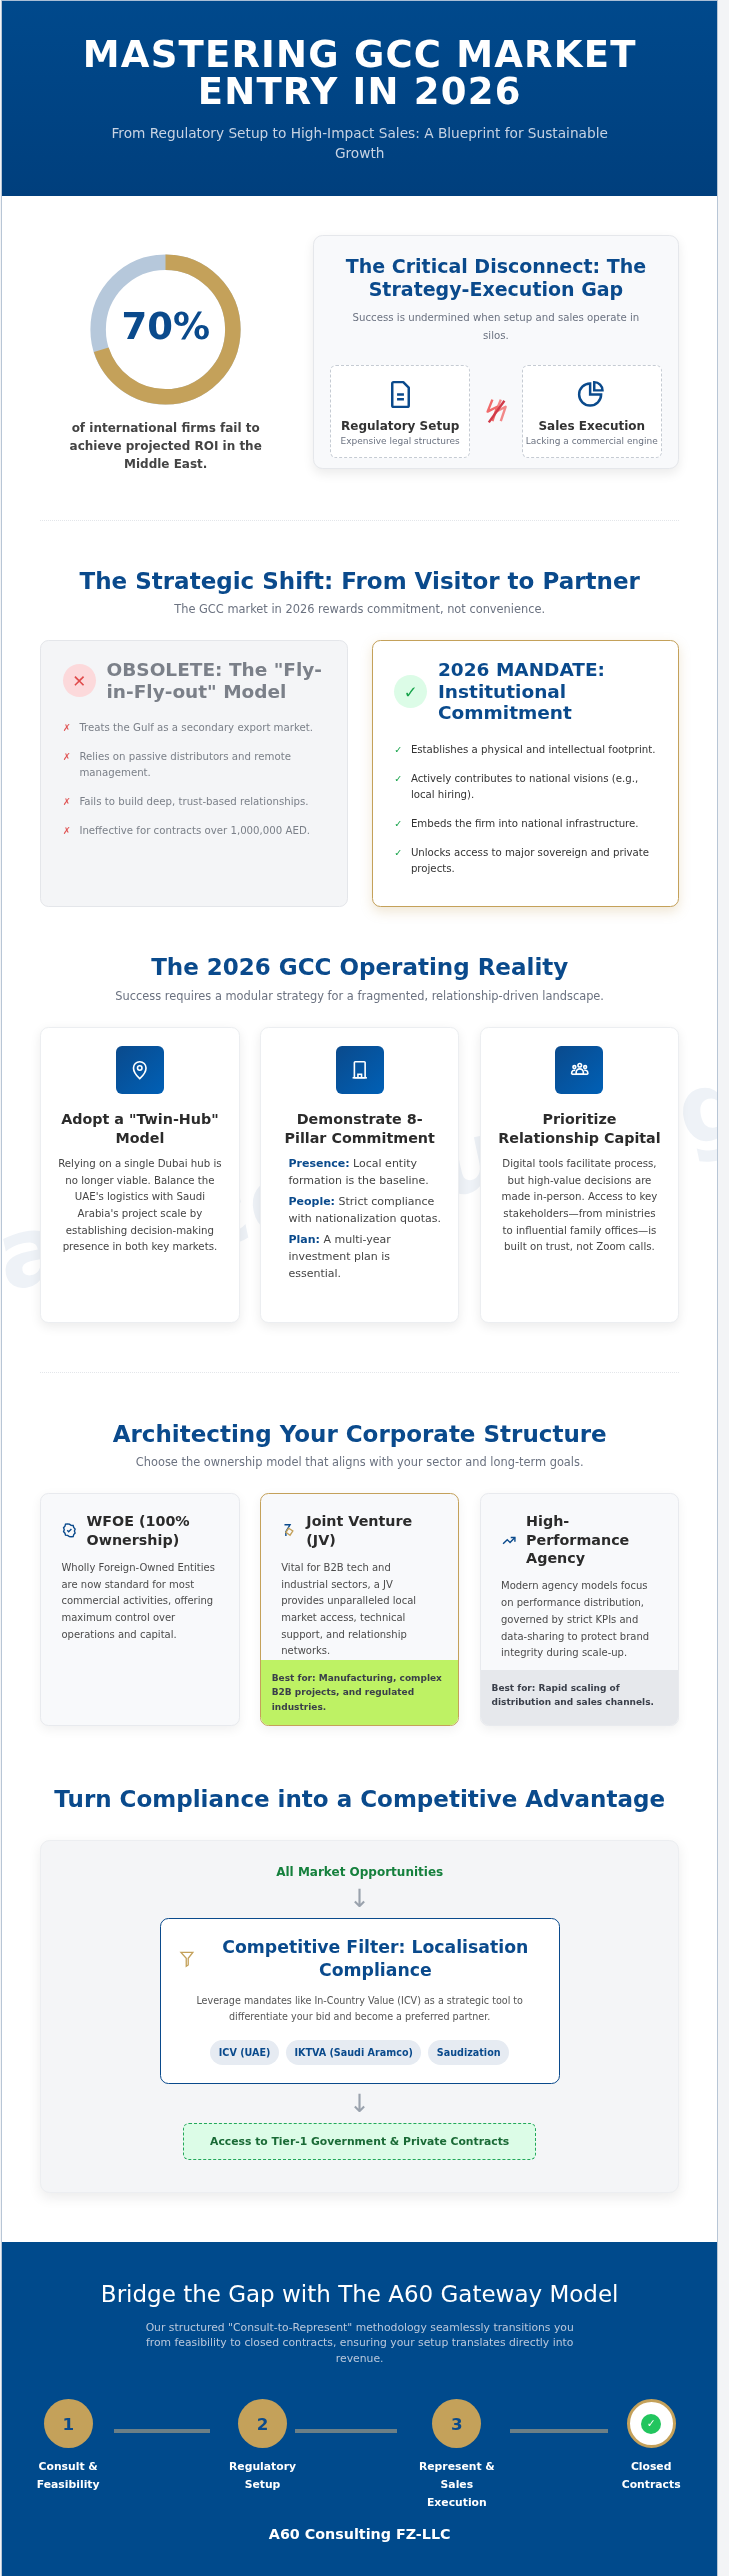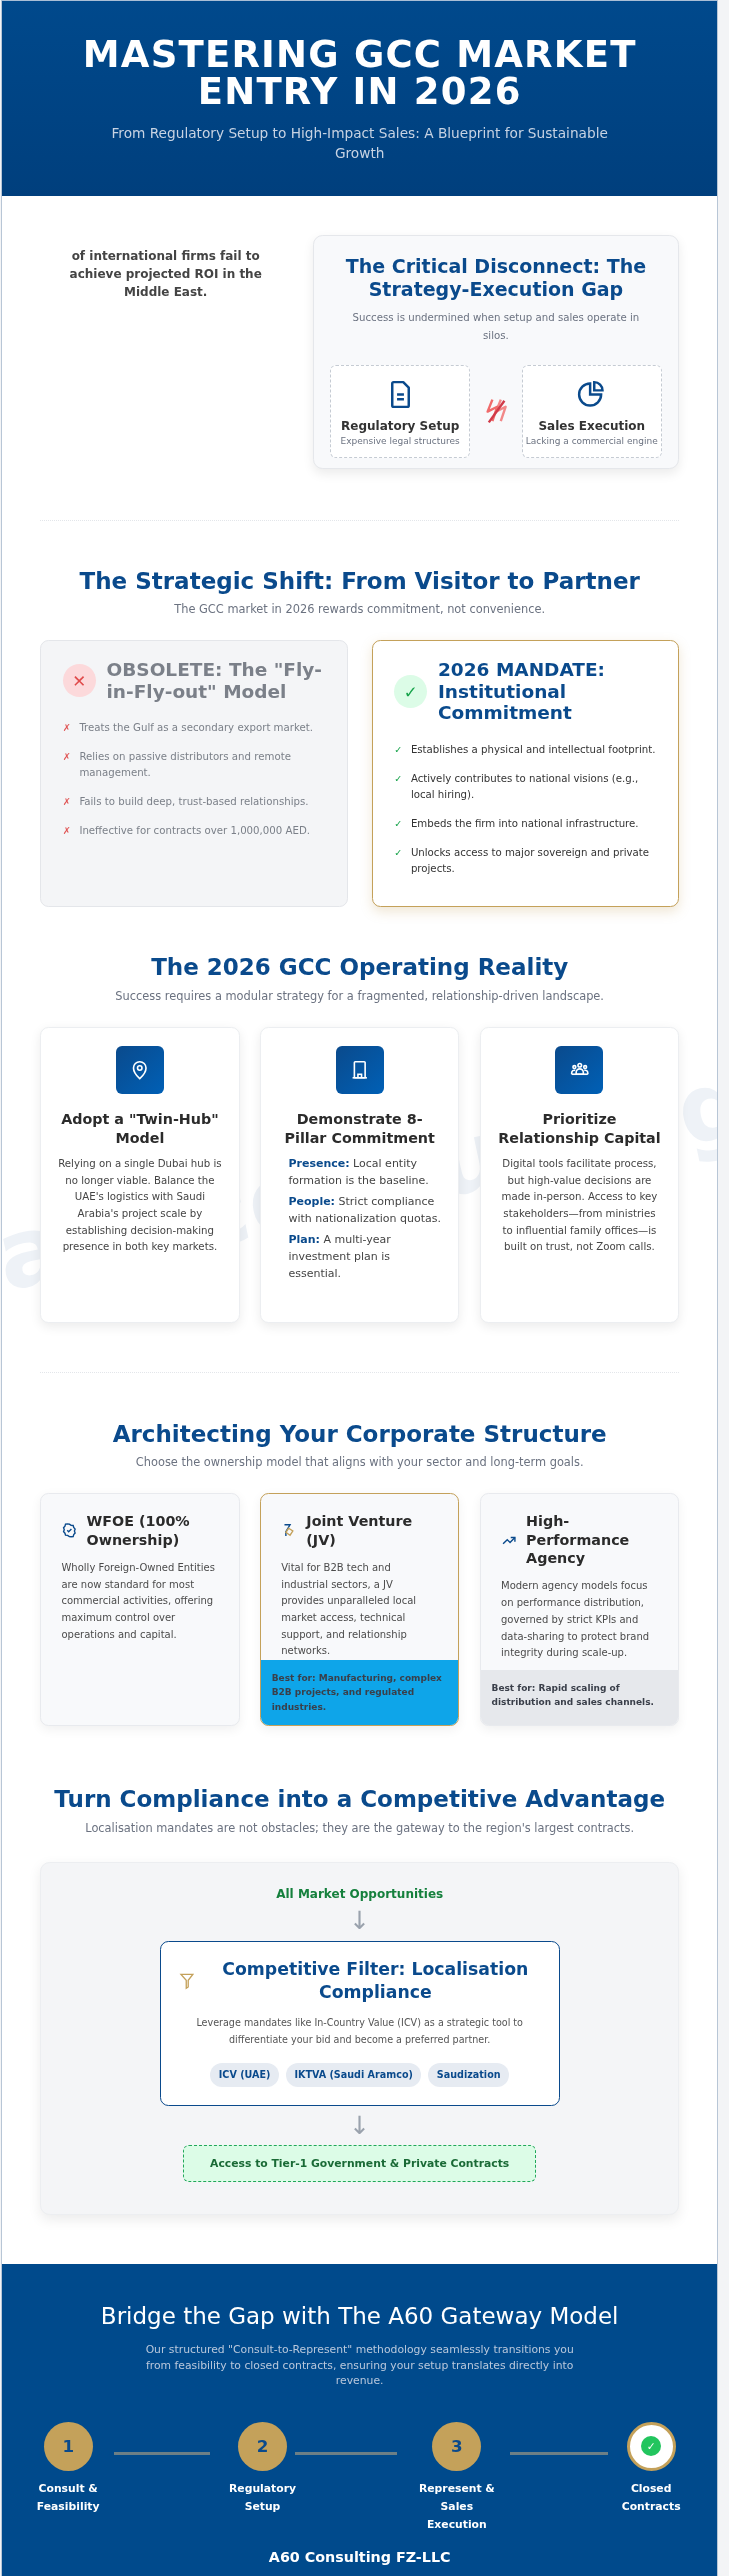--- a/index.html
+++ b/index.html
@@ -72,21 +72,21 @@
   .corp-head { padding-top: 57px; }
   .corp { display: flex; gap: 20.3px; margin-top: 24px; }
   .cs { flex: 1; background: #f8f9fb; border: 0.6px solid #e8eaee; border-radius: 8.4px; box-shadow: 0 3.6px 10.8px rgba(0,0,0,0.06); height: 233px; display: flex; flex-direction: column; overflow: hidden; }
   .cs.hl { border: 1.8px solid #c4a15a; justify-content: center; }
   .cs-body { flex: 1; padding: 18px 20.3px 0; }
   .cs-h { display: flex; align-items: center; }
   .cs-h svg { width: 16.7px; height: 16.7px; flex-shrink: 0; margin-right: 8.4px; }
   .cs-h h4 { font-size: 14.3px; font-weight: bold; color: #2b2b2b; line-height: 18.5px; }
   .cs-body p { font-size: 10px; color: #4b4b4b; line-height: 16.7px; margin-top: 10.8px; }
   .cs-foot { background: #e6e8ec; padding: 10.8px 10.8px; font-size: 9px; font-weight: bold; color: #3a3f4a; line-height: 14.3px; height: 55px; }
-  .cs.hl .cs-foot { background: #0ea5e9; height: 67px; }
+  .cs.hl .cs-foot { background: #bef264; height: 67px; }
 
   
   .comp-head { padding-top: 60px; }
   .funnel { margin-top: 27.5px; background: #f4f5f7; border: 0.6px solid #eceef1; border-radius: 9.6px; box-shadow: 0 4.8px 13px rgba(0,0,0,0.08); height: 353px; text-align: center; padding-top: 24px; }
   .funnel .all { font-size: 12px; font-weight: bold; color: #15803d; }
   .arrow { color: #9aa2ad; font-size: 25px; line-height: 27.5px; margin: 6px 0; }
   .filter-box { width: 400px; margin: 0 auto; background: #fff; border: 1.2px solid #0a4a8c; border-radius: 8.4px; padding: 16.7px 18px 18px; }
   .fb-h { display: flex; align-items: center; justify-content: center; }
   .fb-h svg { width: 20.3px; height: 24px; margin-right: 15.5px; }
   .fb-h h4 { font-size: 17.3px; font-weight: bold; color: #0a4a8c; line-height: 23px; }
@@ -116,20 +116,27 @@
   <header class="hero">
     <h1>
       <span>MASTERING GCC MARKET</span><br>
       <span>ENTRY IN 2026</span>
     </h1>
     <p>From Regulatory Setup to High-Impact Sales: A Blueprint for Sustainable Growth</p>
   </header>
 
   <section class="section gap">
     <div class="ring-col">
+      <div class="ring-wrap">
+        <svg viewBox="0 0 260 260">
+          <circle cx="130" cy="130" r="113" fill="none" stroke="#b6c8db" stroke-width="26"></circle>
+          <circle cx="130" cy="130" r="113" fill="none" stroke="#c4a15a" stroke-width="26" stroke-dasharray="497 213" transform="rotate(-90 130 130)"></circle>
+        </svg>
+        <div class="ring-val">70%</div>
+      </div>
       <div class="ring-cap">of international firms fail to achieve projected ROI in the Middle East.</div>
     </div>
     <div class="disc-card">
       <h2>The Critical Disconnect: The Strategy-Execution Gap</h2>
       <div class="sub">Success is undermined when setup and sales operate in silos.</div>
       <div class="silos">
         <div class="silo">
           <svg viewBox="0 0 24 24" fill="none" stroke="#0a4a8c" stroke-width="1.8" stroke-linejoin="round">
             <path d="M7 3h7l4 4v13a1 1 0 0 1-1 1H7a1 1 0 0 1-1-1V4a1 1 0 0 1 1-1z"></path>
               <path d="M9.5 12h5M9.5 15.5h5"></path>
@@ -302,21 +309,20 @@
           </div>
           <p>Modern agency models focus on performance distribution, governed by strict KPIs and data-sharing to protect brand integrity during scale-up.</p>
         </div>
         <div class="cs-foot">Best for: Rapid scaling of distribution and sales channels.</div>
       </div>
     </div>
   </section>
 
   <section class="section comp-head">
     <h2 class="sec-title">Turn Compliance into a Competitive Advantage</h2>
-    <div class="sec-sub">Localisation mandates are not obstacles; they are the gateway to the region's largest contracts.</div>
     <div class="funnel">
       <div class="all">All Market Opportunities</div>
       <div class="arrow">↓</div>
       <div class="filter-box">
         <div class="fb-h">
           <svg viewBox="0 0 24 28" fill="none" stroke="#c4a15a" stroke-width="2">
             <path d="M3 4h18l-7 9v10l-3 2V13z"></path>
           </svg>
           <h4>Competitive Filter: Localisation Compliance</h4>
         </div>

